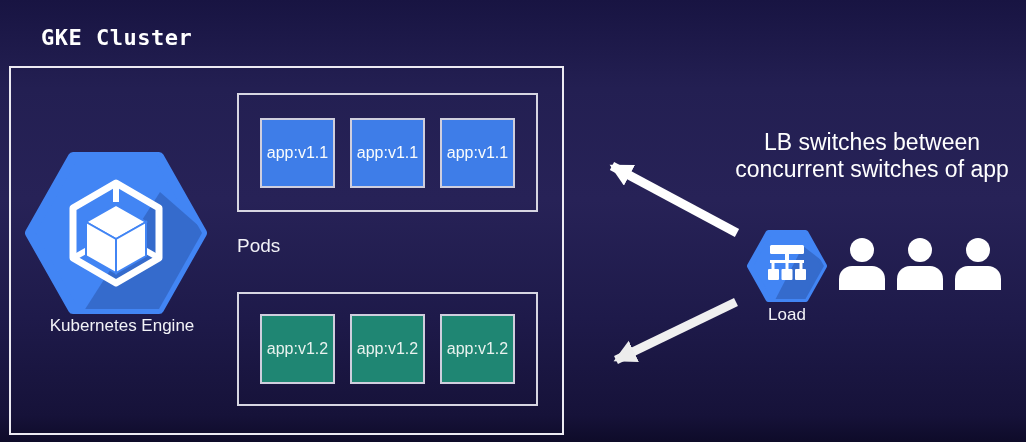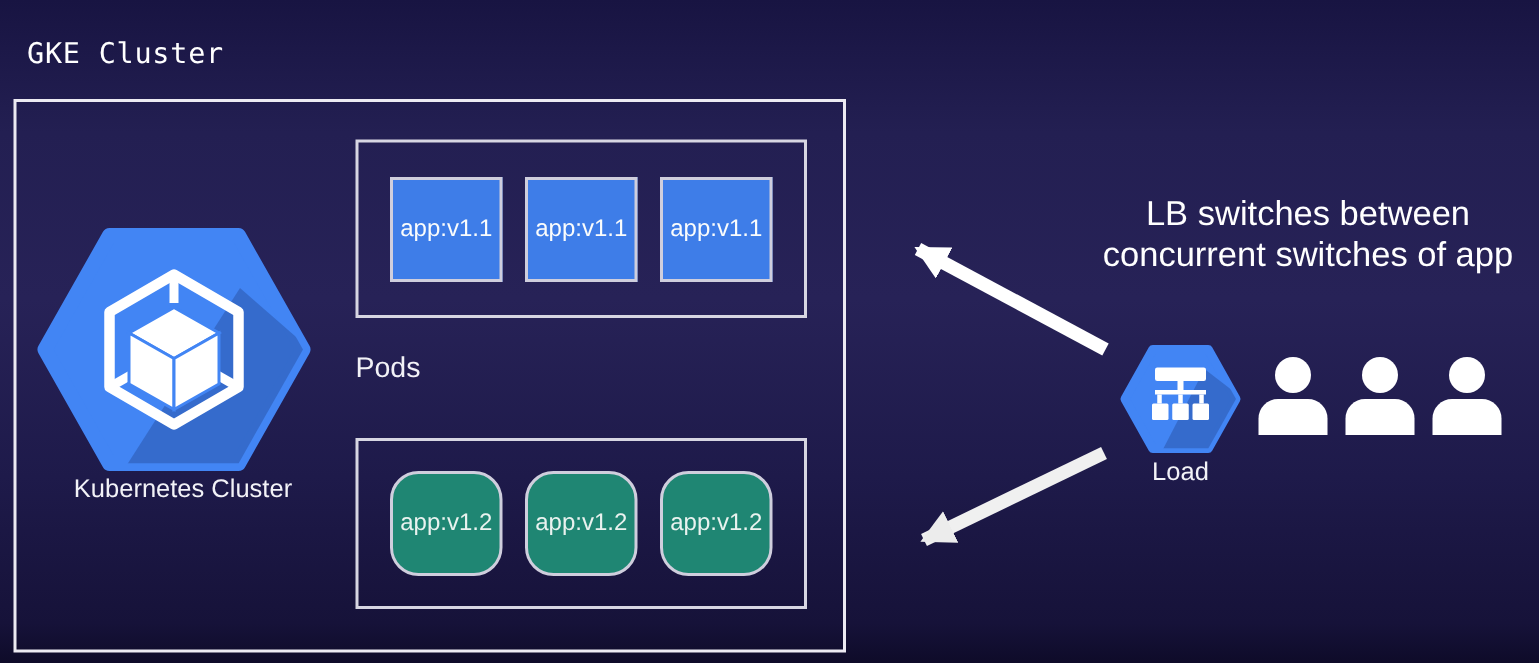--- a/index.html
+++ b/index.html
@@ -17,25 +17,25 @@
       #181442 0%,
       #231f52 20%,
       #272257 45%,
       #1e1a4a 72%,
       #161239 94%,
       #0e0b29 100%);
     color: #ffffff;
   }
   .title {
     position: absolute;
-    left: 18px;
+    left: 41px;
     top: 25px;
     font-family: "DejaVu Sans Mono", monospace;
-    font-weight: normal;
-    font-size: 19px;
+    font-weight: bold;
+    font-size: 22px;
     letter-spacing: 0.5px;
     color: #ffffff;
     white-space: nowrap;
   }
   .cluster-box {
     position: absolute;
     left: 9px;
     top: 66px;
     width: 551px;
     height: 365px;
@@ -60,21 +60,21 @@
     border: 2px solid #cfcedd;
     box-sizing: border-box;
     display: flex;
     align-items: center;
     justify-content: center;
     font-size: 16px;
     color: #fafcfc;
     white-space: nowrap;
   }
   .pod.blue  { background: #3e7de8; }
-  .pod.green { background: #1f8673; color: #e9f2ef; border-radius: 19px; }
+  .pod.green { background: #1f8673; color: #e9f2ef; }
   .pods-label {
     position: absolute;
     left: 237px;
     top: 235px;
     width: 301px;
     font-size: 19px;
     color: #f2f2f7;
   }
   .engine-label {
     position: absolute;
@@ -127,21 +127,21 @@
 
     <polygon points="94,41 137,66 137,116 94,141 51,116 51,66" fill="none" stroke="#ffffff" stroke-width="7" stroke-linejoin="round"></polygon>
     <line x1="94" y1="43" x2="94" y2="60" stroke="#ffffff" stroke-width="6"></line>
     <line x1="53" y1="115" x2="67" y2="107" stroke="#ffffff" stroke-width="6"></line>
     <line x1="135" y1="115" x2="121" y2="107" stroke="#ffffff" stroke-width="6"></line>
     <polygon points="94,63 124,80 94,97 64,80" fill="#ffffff" stroke="#4285f4" stroke-width="2"></polygon>
     <polygon points="64,80 94,97 94,131 64,114" fill="#ffffff" stroke="#4285f4" stroke-width="2"></polygon>
     <polygon points="124,80 94,97 94,131 124,114" fill="#ffffff" stroke="#4285f4" stroke-width="2"></polygon>
   </svg>
 
-  <div class="engine-label">Kubernetes Cluster</div>
+  <div class="engine-label">Kubernetes Engine</div>
 
   <div class="pod-container top">
     <div class="pod blue">app:v1.1</div>
     <div class="pod blue">app:v1.1</div>
     <div class="pod blue">app:v1.1</div>
   </div>
 
   <div class="pods-label">Pods</div>
 
   <div class="pod-container bottom">

